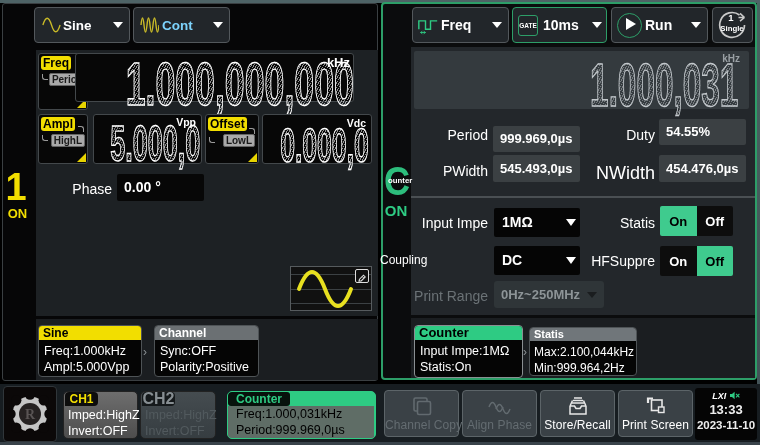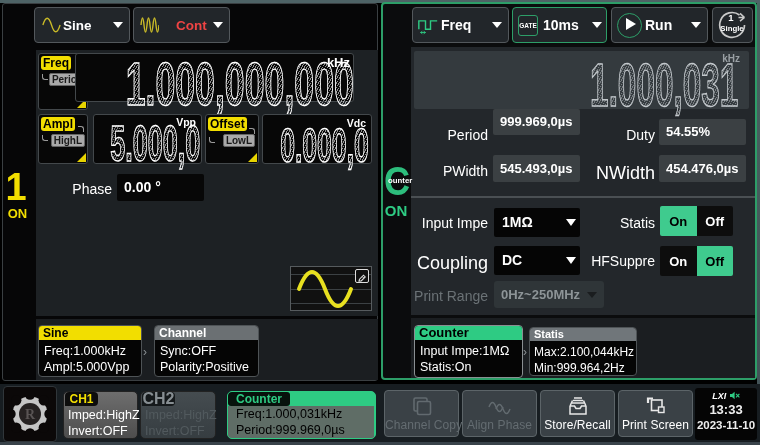--- a/index.html
+++ b/index.html
@@ -45,21 +45,21 @@
   <svg width="19" height="18" style="margin-left:7px" viewBox="0 0 21 18">
       <path d="M1 9 q4.7 -15 9.5 0 q4.7 15 9.5 0" fill="none" stroke="#c9ba28" stroke-width="1.5"></path>
     </svg>
   <span class="b" style="color:#fff;font-size:13.5px;margin-left:2px;">Sine</span>
   <span class="caret" style="margin-left:auto;margin-right:6px;"></span>
 </div>
 <div class="dd abs" style="left:133px;top:7px;width:97px;height:36px;box-sizing:border-box;">
   <svg width="19" height="18" style="margin-left:6px" viewBox="0 0 19 18">
       <path d="M1 9 q1.5-14 3 0 q1.5 14 3 0 q1.5-14 3 0 q1.5 14 3 0 q1.5-14 3 0 q1.5 14 3 0" fill="none" stroke="#c9ba28" stroke-width="1.4"></path>
     </svg>
-  <span class="b" style="color:#ef4444;font-size:13.5px;margin-left:17px;">Cont</span>
+  <span class="b" style="color:#7dd3fc;font-size:13.5px;margin-left:3px;">Cont</span>
   <span class="caret" style="margin-left:auto;margin-right:6px;"></span>
 </div>
 
 <div class="tile abs" style="left:38px;top:53px;width:50px;height:57px;box-sizing:border-box;">
   <span class="ybadge" style="font-size:12px;padding:0px 2px;position:absolute;left:2px;top:2px;line-height:14px;">Freq</span>
   <span style="position:absolute;right:3px;top:11px;width:5px;height:5px;border-top:1.5px solid #9a9a9a;border-right:1.5px solid #9a9a9a;border-radius:0 3px 0 0;"></span>
   <span style="position:absolute;left:3px;top:20px;width:5px;height:5px;border-bottom:1.5px solid #9a9a9a;border-left:1.5px solid #9a9a9a;border-radius:0 0 0 3px;"></span>
   <span class="gbadge" style="font-size:10px;padding:0 2px;position:absolute;right:1px;top:19px;line-height:11px;">Period</span>
   <span class="tri"></span>
 </div>
@@ -160,40 +160,40 @@
     </svg>
   </span>
 </div>
 
 <div class="abs" style="left:414px;top:51px;width:335px;height:58px;background:#343a3e;border-radius:2px;">
   <div class="abs b" style="right:9px;top:2px;color:#9aa0a4;font-size:10px;">kHz</div>
   <div class="num numg abs" style="right:11px;top:4px;font-size:60.5px;line-height:60.5px;transform:scaleX(.55);transform-origin:100% 0%;">1.000,031</div>
 </div>
 
 <div class="abs lbl" style="left:380px;top:127px;width:108px;text-align:right;font-size:14px;">Period</div>
-<div class="valbox abs" style="left:493px;top:109px;width:87px;height:26px;line-height:26px;"><span style="margin-left:7px;">999.969,0µs</span></div>
+<div class="valbox abs" style="left:493px;top:126px;width:87px;height:26px;line-height:26px;"><span style="margin-left:7px;">999.969,0µs</span></div>
 <div class="abs lbl" style="left:547px;top:127px;width:108px;text-align:right;font-size:14px;">Duty</div>
 <div class="valbox abs" style="left:659px;top:119px;width:87px;height:26px;line-height:26px;"><span style="margin-left:7px;">54.55%</span></div>
 <div class="abs lbl" style="left:380px;top:163px;width:108px;text-align:right;font-size:14px;">PWidth</div>
 <div class="valbox abs" style="left:493px;top:155px;width:87px;height:27px;line-height:27px;"><span style="margin-left:7px;">545.493,0µs</span></div>
 <div class="abs lbl" style="left:547px;top:163px;width:108px;text-align:right;font-size:18px;">NWidth</div>
 <div class="valbox abs" style="left:659px;top:155px;width:87px;height:27px;line-height:27px;"><span style="margin-left:7px;">454.476,0µs</span></div>
 <div class="abs" style="left:411px;top:196px;width:344px;height:1.5px;background:#4a4f53;"></div>
 
 <div class="abs lbl" style="left:380px;top:215px;width:108px;text-align:right;font-size:14px;">Input Impe</div>
 <div class="abs" style="left:494px;top:208px;width:86px;height:29px;background:#050505;border-radius:2px;">
   <span class="b" style="color:#fff;font-size:14px;margin-left:8px;line-height:29px;">1MΩ</span>
   <span class="caret abs" style="right:4px;top:11px;border-left-width:5.5px;border-right-width:5.5px;border-top-width:7px;"></span>
 </div>
 <div class="abs lbl" style="left:547px;top:215px;width:108px;text-align:right;font-size:14px;">Statis</div>
 <div class="tg" style="left:660px;top:206px;width:73px;height:30px;">
     <div class="gOn">On</div>
     <div class="gOff">Off</div>
   </div>
-<div class="abs lbl" style="left:380px;top:253px;width:108px;text-align:right;font-size:18px;">Coupling</div>
+<div class="abs lbl" style="left:380px;top:253px;width:108px;text-align:left;font-size:12px;">Coupling</div>
 <div class="abs" style="left:494px;top:246px;width:86px;height:29px;background:#050505;border-radius:2px;">
   <span class="b" style="color:#fff;font-size:14px;margin-left:8px;line-height:29px;">DC</span>
   <span class="caret abs" style="right:4px;top:11px;border-left-width:5.5px;border-right-width:5.5px;border-top-width:7px;"></span>
 </div>
 <div class="abs lbl" style="left:547px;top:253px;width:108px;text-align:right;font-size:14px;">HFSuppre</div>
 <div class="tg" style="left:660px;top:246px;width:73px;height:30px;">
     <div class="gOff">On</div>
     <div class="gOn">Off</div>
   </div>
 <div class="abs" style="left:380px;top:288px;width:108px;text-align:right;font-size:14px;color:#6b7276;">Print Range</div>

